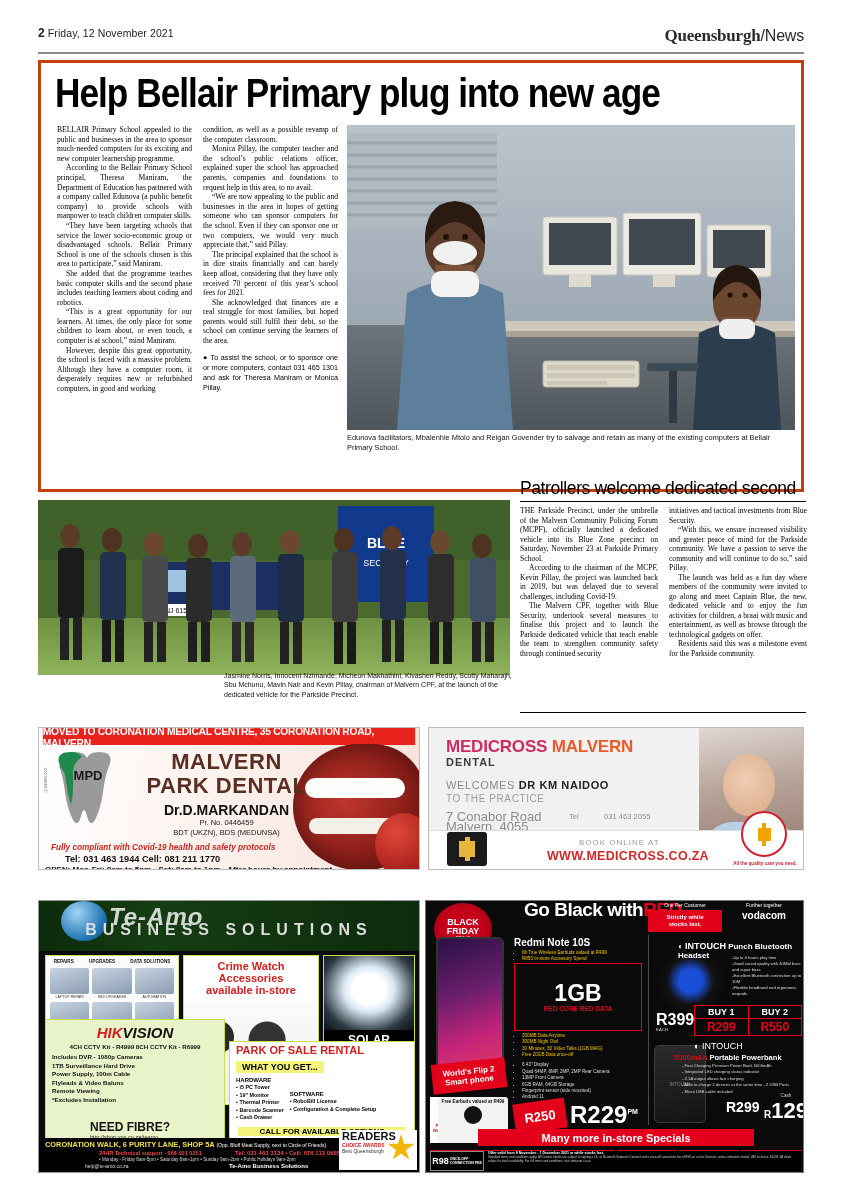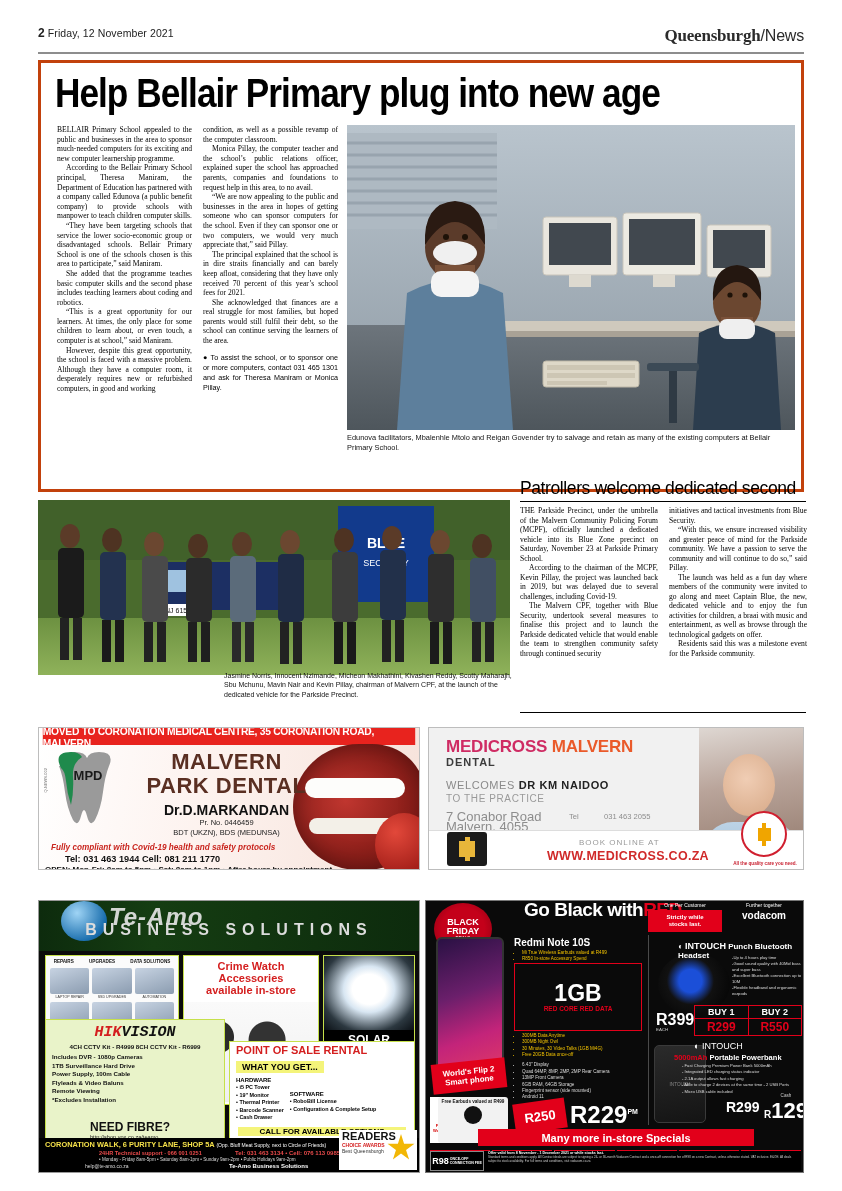--- a/index.html
+++ b/index.html
@@ -218,21 +218,21 @@
      radial-gradient(ellipse at 50% 45%, #ffffff 0 26%, #d8e6f2 40%, #2c3840 75%, #0a0f14 100%);}
   .tr-solar { text-align:center; color:#fff; font-family:"Liberation Sans", sans-serif;
     font-weight:bold; font-size:12px; margin-top:3px;}
   .tr-watts { text-align:center; color:#fff; font-family:"Liberation Sans", sans-serif;
     font-weight:bold; font-size:8px; line-height:10px;}
   .tr-call { text-align:center; color:#fff; font-family:"Liberation Sans", sans-serif;
     font-weight:bold; font-size:7px; margin-top:2px;}
   .teamo-hik { position:absolute; left:6px; top:118px; width:180px; height:120px;
     border:1.5px solid #c6e04a; background:#e9f3c9; }
   .hik-title { text-align:center; padding-top:4px;
-    font-family:Liberation Mono, monospace; font-weight:bold; font-style:italic; font-size:15px;}
+    font-family:Liberation Sans, sans-serif; font-weight:bold; font-style:italic; font-size:15px;}
   .hik-title .red { color:#d41f1f; } .hik-title .blk { color:#111; }
   .hik-kit { text-align:center; font-family:"Liberation Sans", sans-serif; font-weight:bold;
     font-size:6.2px; color:#111; margin-top:2px;}
   .hik-list { margin:3px 0 0 6px; font-family:"Liberation Sans", sans-serif; font-weight:bold;
     font-size:6.2px; line-height:8.6px; color:#111;}
   .hik-fibre { position:absolute; left:44px; bottom:4px;
     font-family:"Liberation Sans", sans-serif; font-weight:bold; font-size:12px; color:#111;}
   .hik-fibreurl { position:absolute; left:44px; bottom:-2px;
     font-family:"Liberation Sans", sans-serif; font-size:5.6px; color:#222;}
   .teamo-pos { position:absolute; left:190px; top:140px; width:186px; height:98px;
@@ -382,21 +382,21 @@
 
 <div class="lead-box">
   <div class="lead-headline">Help Bellair Primary plug into new age</div>
 
   <div class="lead-body">
     <div class="col">
       <p class="first">BELLAIR Primary School appealed to the public and businesses in the area to sponsor much-needed computers for its exciting and new computer learnership programme.</p>
       <p>According to the Bellair Primary School principal, Theresa Maniram, the Department of Education has partnered with a company called Edunova (a public benefit company) to provide schools with manpower to teach children computer skills.</p>
       <p>“They have been targeting schools that service the lower socio-economic group or disadvantaged schools. Bellair Primary School is one of the schools chosen is this area to participate,” said Maniram.</p>
       <p>She added that the programme teaches basic computer skills and the second phase includes teaching learners about coding and robotics.</p>
-      <p>“This is a great opportunity for our learners. At times, the only place for some children to learn about, or even touch, a computer is at school,” said Maniram.</p>
+      <p>“This is a great opportunity for our learners. At times, the only place for some children to learn about, or even touch, a computer is at school,” mind Maniram.</p>
       <p>However, despite this great opportunity, the school is faced with a massive problem. Although they have a computer room, it desperately requires new or refurbished computers, in good and working</p>
     </div>
     <div class="col">
       <p class="first">condition, as well as a possible revamp of the computer classroom.</p>
       <p>Monica Pillay, the computer teacher and the school’s public relations officer, explained super the school has approached parents, companies and foundations to request help in this area, to no avail.</p>
       <p>“We are now appealing to the public and businesses in the area in hopes of getting someone who can sponsor computers for the school. Even if they can sponsor one or two computers, we would very much appreciate that,” said Pillay.</p>
       <p>The principal explained that the school is in dire straits financially and can barely keep afloat, considering that they have only received 70 percent of this year’s school fees for 2021.</p>
       <p>She acknowledged that finances are a real struggle for most families, but hoped parents would still fulfil their debt, so the school can continue serving the learners of the area.</p>
       <p class="bullet">● To assist the school, or to sponsor one or more computers, contact 031 465 1301 and ask for Theresa Maniram or Monica Pillay.</p>
     </div>
@@ -564,21 +564,21 @@
   </svg>
 </div>
 <div class="patrol-caption">Jasmine Norris, Innocent Nzimande, Micheon Makhathini, Kivashen Reddy, Scotty Maharajh, Sbu Mchunu, Mavin Nair and Kevin Pillay, chairman of Malvern CPF, at the launch of the dedicated vehicle for the Parkside Precinct.</div>
 
 <div class="patrol-headline">Patrollers welcome dedicated second</div>
 <div class="patrol-rule"></div>
 <div class="patrol-body">
   <div class="col-n">
     <p class="first">THE Parkside Precinct, under the umbrella of the Malvern Community Policing Forum (MCPF), officially launched a dedicated vehicle into its Blue Zone precinct on Saturday, November 23 at Parkside Primary School.</p>
     <p>According to the chairman of the MCPF, Kevin Pillay, the project was launched back in 2019, but was delayed due to several challenges, including Covid-19.</p>
-    <p>The Malvern CPF, together with Blue Security, undertook several measures to finalise this project and to launch the Parkside dedicated vehicle that would enable the team to strengthen community safety through continued security</p>
+    <p>The Malvern CPF, together with Blue Security, undertook several measures to finalise this project and to launch the Parkside dedicated vehicle that teach enable the team to strengthen community safety through continued security</p>
   </div>
   <div class="col-n">
     <p class="first">initiatives and tactical investments from Blue Security.</p>
     <p>“With this, we ensure increased visibility and greater peace of mind for the Parkside community. We have a passion to serve the community and will continue to do so,” said Pillay.</p>
     <p>The launch was held as a fun day where members of the community were invited to go along and meet Captain Blue, the new, dedicated vehicle and to enjoy the fun activities for children, a braai with music and entertainment, as well as browse through the technological gadgets on offer.</p>
     <p>Residents said this was a milestone event for the Parkside community.</p>
   </div>
 </div>
 <div class="patrol-botrule"></div>
 
@@ -695,21 +695,21 @@
       <div>Power Supply, 100m Cable</div>
       <div>Flyleads &amp; Video Baluns</div>
       <div>Remote Viewing</div>
       <div>*Excludes Installation</div>
     </div>
     <div class="hik-fibre">NEED FIBRE?</div>
     <div class="hik-fibreurl">http://shop.vox.co.za/teamo</div>
   </div>
 
   <div class="teamo-pos">
-    <div class="pos-title">POINT OF SALE RENTAL</div>
+    <div class="pos-title">PARK OF SALE RENTAL</div>
     <div class="pos-what">WHAT YOU GET...</div>
     <div class="pos-cols">
       <div class="pos-col">
         <div class="h">HARDWARE</div>
         <div>• <span>i5 PC Tower</span></div>
         <div>• <span>19" Monitor</span></div>
         <div>• <span>Thermal Printer</span></div>
         <div>• <span>Barcode Scanner</span></div>
         <div>• <span>Cash Drawer</span></div>
       </div>

